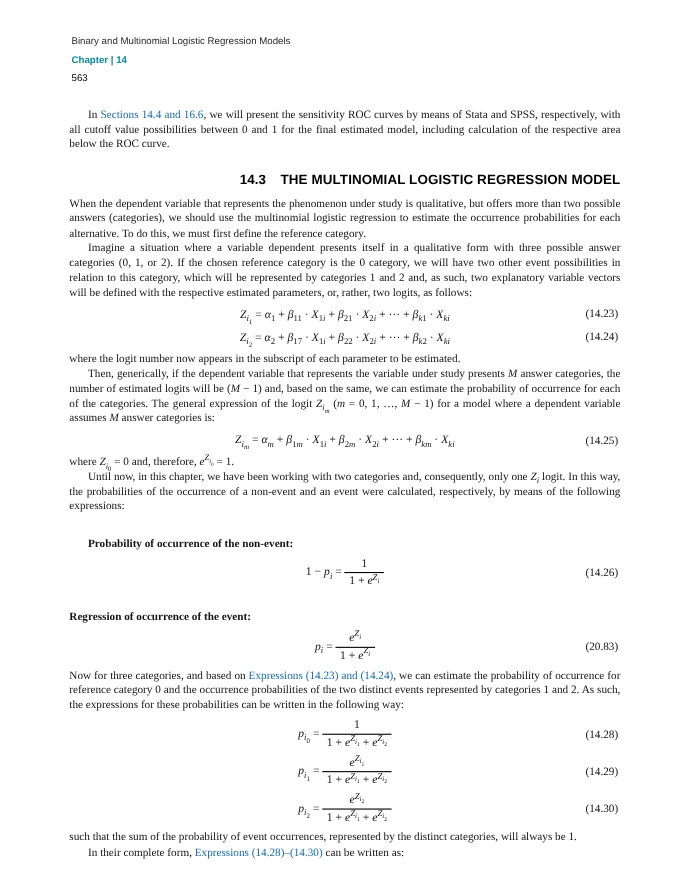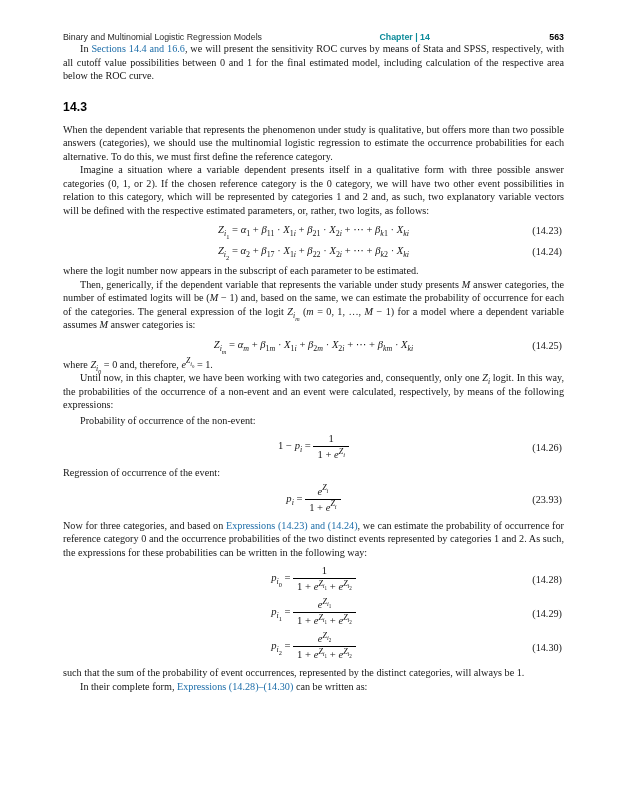--- a/index.html
+++ b/index.html
@@ -7,38 +7,38 @@
   body {
     background:#ffffff;
     color:#151515;
     font-family:"Liberation Serif","DejaVu Serif",serif;
     overflow:hidden;
   }
   .page { padding:32px 61px 0 63px; }
 
   
   .running-head {
-    display:flex; justify-content:space-between; align-items:baseline; gap:7px;
+    display:flex; justify-content:flex-start; align-items:baseline; gap:7px;
     font-family:"Liberation Sans","DejaVu Sans",sans-serif;
-    font-size:8.8px; color:#2b2b2b; 
+    font-size:8.8px; color:#2b2b2b; margin-bottom:22px;flex-direction:column;
   }
   .rh-chapter { color:#0b8a99; font-weight:bold; }
-  .rh-page { color:#000; font-weight:bold; margin-left:2px; }
+  .rh-page { color:#000; font-weight:normal; margin-left:2px; }
 
   
   .body {
     font-size:10.2px; line-height:13.5px; text-align:justify;
   }
   .indent { text-indent:17px; }
-  .bold-label { font-weight:normal; margin-top:2px; }
+  .bold-label { font-weight:bold; margin-top:20px; }
 
   .section-heading {
     font-family:"Liberation Sans","DejaVu Sans",sans-serif;
     font-size:12.2px; font-weight:bold; color:#000;
-    margin:17px 0 9px 0; display:flex; gap:13px; letter-spacing:0.1px;
+    margin:17px 0 9px 0; display:flex; gap:13px; letter-spacing:0.1px;justify-content:flex-end;
   }
 
   
   .equation {
     position:relative; display:flex; align-items:center; justify-content:center;
     margin:5px 0; font-size:10.6px; min-height:16px;
   }
   .eq-body { text-align:center; }
   .eq-number {
     position:absolute; right:2px; top:50%; transform:translateY(-50%);
@@ -62,20 +62,21 @@
   <div class="running-head">
     <span class="rh-title">Binary and Multinomial Logistic Regression Models</span>
     <span class="rh-chapter">Chapter | 14</span>
     <span class="rh-page">563</span>
   </div>
 
   <p class="body indent">In <span class="link">Sections 14.4 and 16.6</span>, we will present the sensitivity ROC curves by means of Stata and SPSS, respectively, with all cutoff value possibilities between 0 and 1 for the final estimated model, including calculation of the respective area below the ROC curve.</p>
 
   <h2 class="section-heading">
     <span>14.3</span>
+    <span>THE MULTINOMIAL LOGISTIC REGRESSION MODEL</span>
   </h2>
 
   <p class="body">When the dependent variable that represents the phenomenon under study is qualitative, but offers more than two possible answers (categories), we should use the multinomial logistic regression to estimate the occurrence probabilities for each alternative. To do this, we must first define the reference category.</p>
   <p class="body indent">Imagine a situation where a variable dependent presents itself in a qualitative form with three possible answer categories (0, 1, or 2). If the chosen reference category is the 0 category, we will have two other event possibilities in relation to this category, which will be represented by categories 1 and 2 and, as such, two explanatory variable vectors will be defined with the respective estimated parameters, or, rather, two logits, as follows:</p>
 
   <div class="equation">
     <span class="eq-body"><i>Z</i><sub><i>i</i><sub>1</sub></sub> = <i>α</i><sub>1</sub> + <i>β</i><sub>11</sub> · <i>X</i><sub>1<i>i</i></sub> + <i>β</i><sub>21</sub> · <i>X</i><sub>2<i>i</i></sub> + ⋯ + <i>β</i><sub><i>k</i>1</sub> · <i>X</i><sub><i>ki</i></sub></span>
     <span class="eq-number">(14.23)</span>
   </div>
 
@@ -99,21 +100,21 @@
 
   <div class="equation">
     <span class="eq-body">1 − <i>p</i><sub><i>i</i></sub> = <span class="frac"><span class="fnum">1</span><span class="fden">1 + <i>e</i><sup><i>Z</i><sub><i>i</i></sub></sup></span></span></span>
     <span class="eq-number">(14.26)</span>
   </div>
 
   <p class="body bold-label">Regression of occurrence of the event:</p>
 
   <div class="equation">
     <span class="eq-body"><i>p</i><sub><i>i</i></sub> = <span class="frac"><span class="fnum"><i>e</i><sup><i>Z</i><sub><i>i</i></sub></sup></span><span class="fden">1 + <i>e</i><sup><i>Z</i><sub><i>i</i></sub></sup></span></span></span>
-    <span class="eq-number">(23.93)</span>
+    <span class="eq-number">(20.83)</span>
   </div>
 
   <p class="body">Now for three categories, and based on <span class="link">Expressions (14.23) and (14.24)</span>, we can estimate the probability of occurrence for reference category 0 and the occurrence probabilities of the two distinct events represented by categories 1 and 2. As such, the expressions for these probabilities can be written in the following way:</p>
 
 
   <div class="equation">
     <span class="eq-body"><i>p</i><sub><i>i</i><sub>0</sub></sub> = <span class="frac"><span class="fnum">1</span><span class="fden">1 + <i>e</i><sup><i>Z</i><sub><i>i</i><sub>1</sub></sub></sup> + <i>e</i><sup><i>Z</i><sub><i>i</i><sub>2</sub></sub></sup></span></span></span>
     <span class="eq-number">(14.28)</span>
   </div>
 

